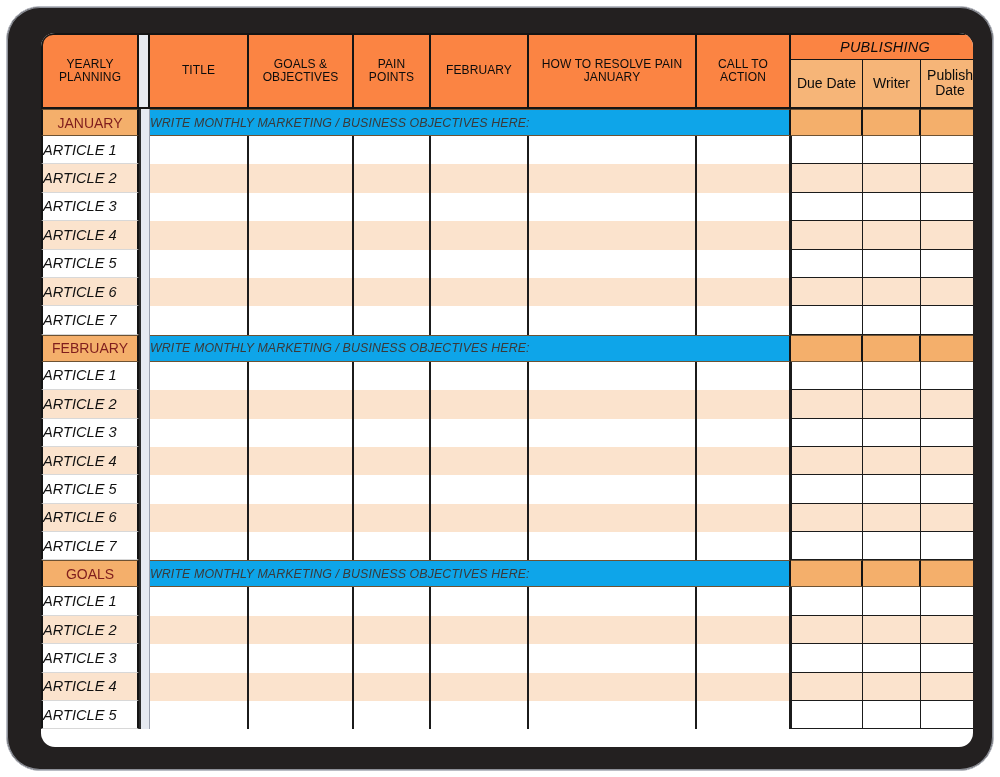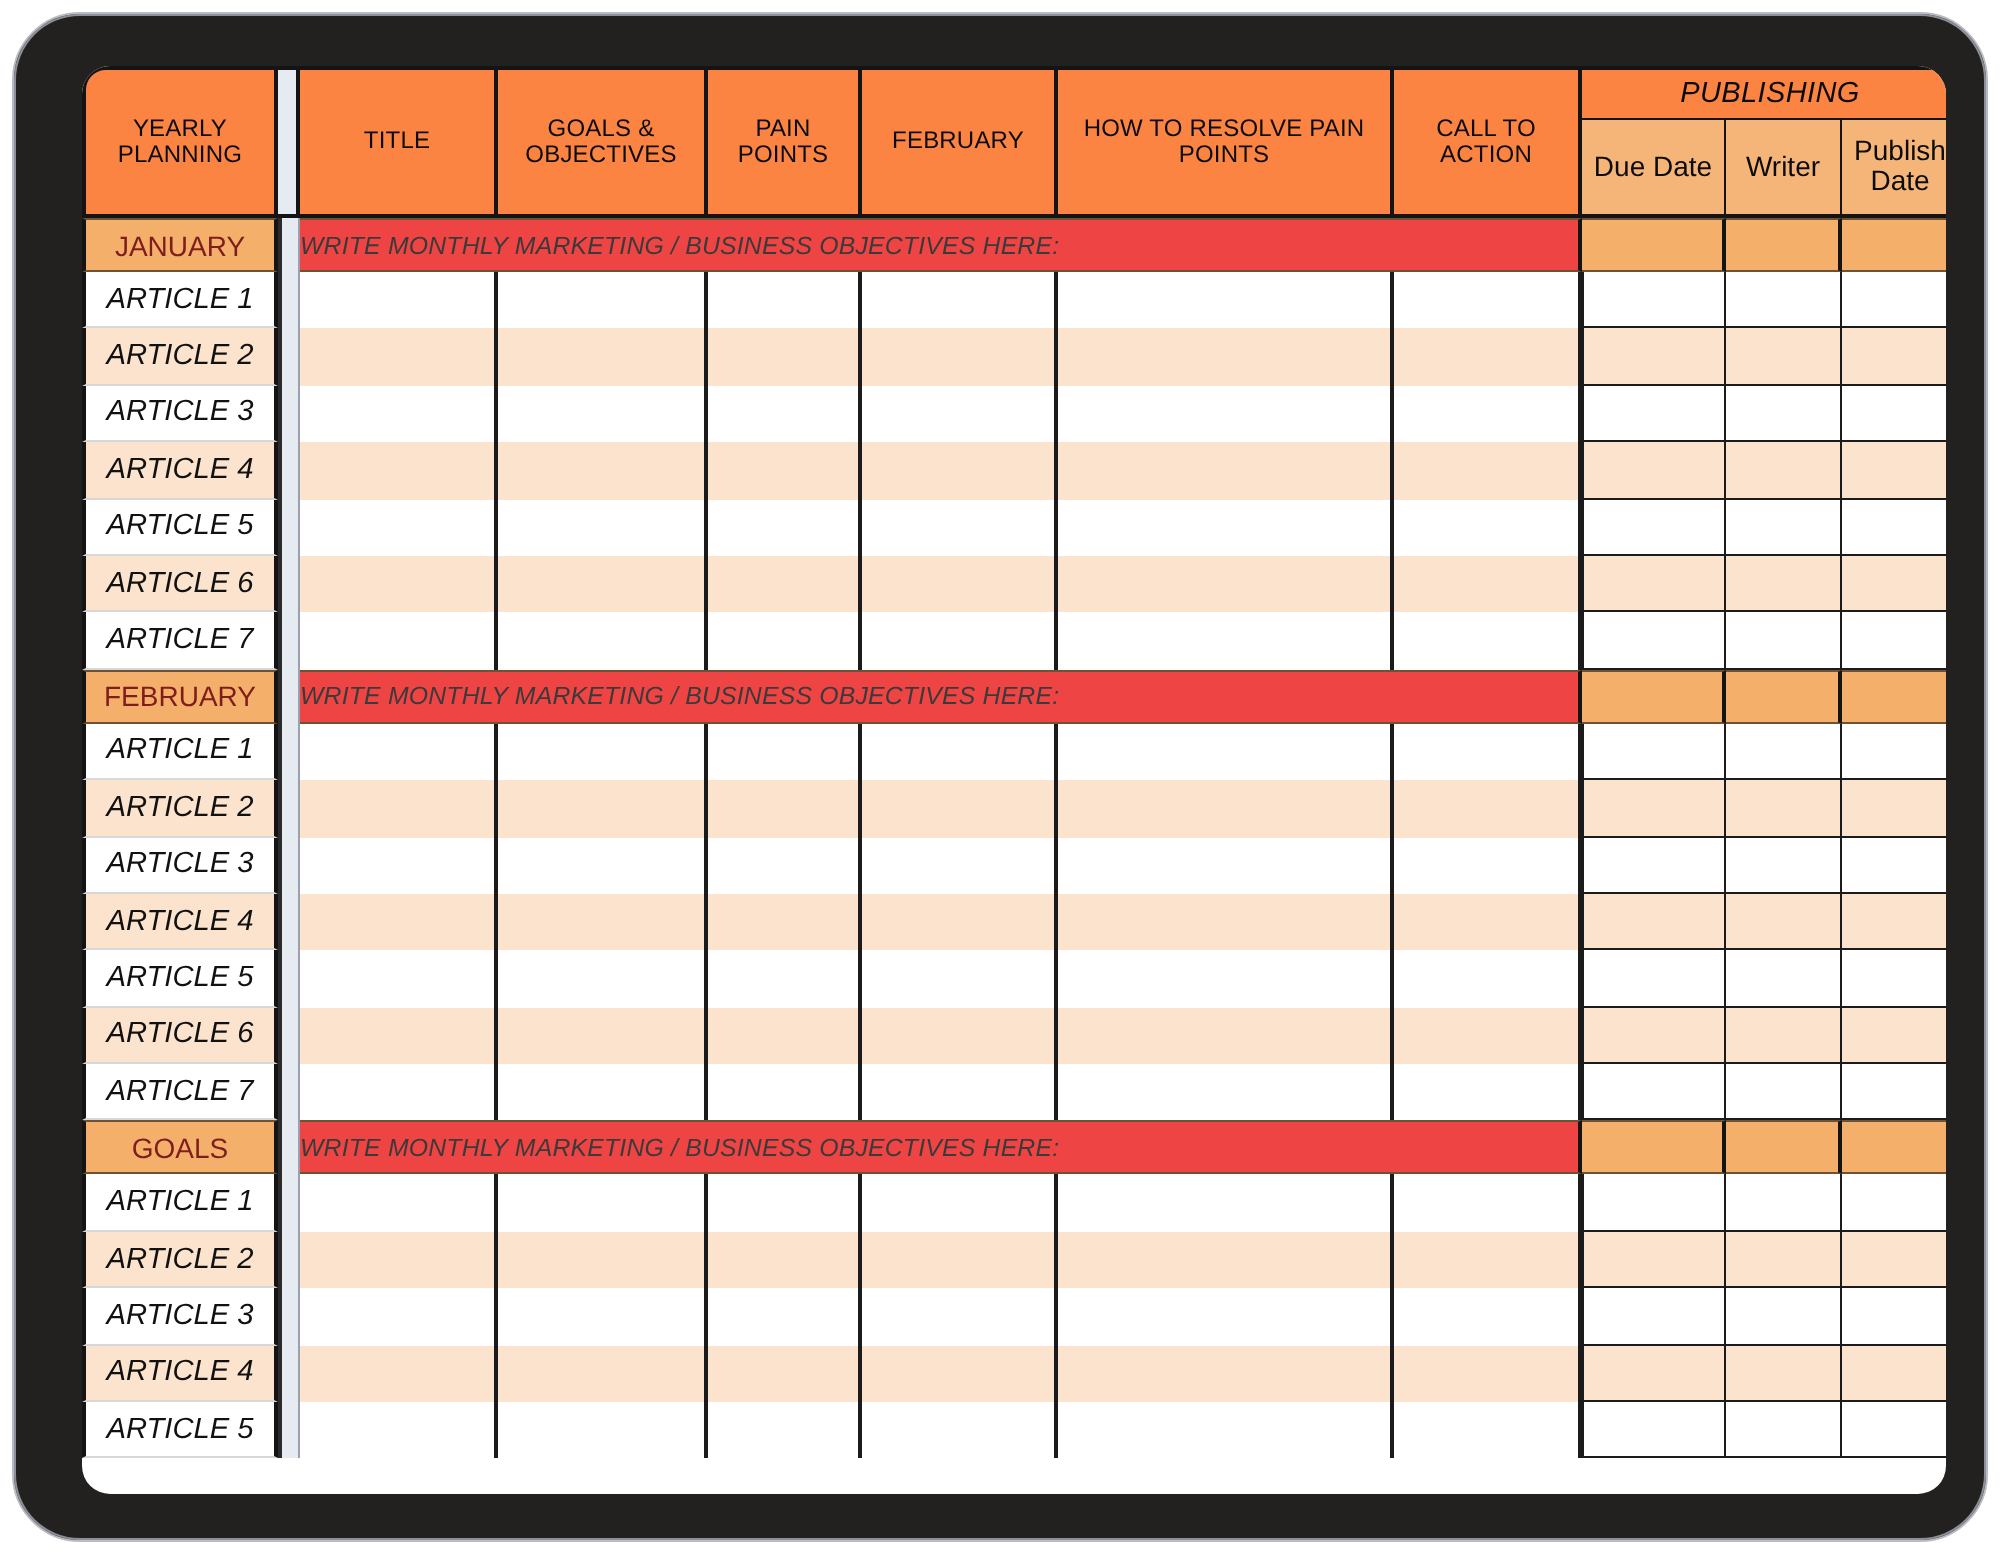--- a/index.html
+++ b/index.html
@@ -139,21 +139,21 @@
     border-top: 1.4px solid #6d5233;
     border-bottom: 1.4px solid #6d5233;
     border-right: 2px solid #141414;
   }
   .month-gut {
     background: #E6EAF1;
     border-left: 2.5px solid #2b2b2b;
     border-right: 1px solid #9aa0ad;
   }
   .month-obj {
-    background: #ef4444;
+    background: #0ea5e9;
     color: #3a3a3a;
     font-weight: bold;
     font-style: italic;
     font-size: 12.4px;
     text-align: left;
     height: 27px;
     padding-left: 7px;
     border-top: 1.4px solid #6d5233;
     border-bottom: 1.4px solid #6d5233;
     border-right: 2px solid #141414;
@@ -167,21 +167,21 @@
     border-bottom: 1.4px solid #6d5233;
     border-right: 2px solid #141414;
   }
 
   
   .art-label {
     color: #111111;
     font-weight: bold;
     font-style: italic;
     font-size: 14.6px;
-    text-align: center;
+    text-align: left;
     padding-left: 9px;
     height: 28.4px;
     border-left: 2px solid #141414;
     border-right: 2px solid #141414;
     border-bottom: 1px solid #d8d8d8;
   }
   .cell {
     height: 28.4px;
     border-right: 2px solid #1b1b1b;
   }
@@ -219,21 +219,21 @@
             <col class="c-pub">
         </colgroup>
         <thead>
           <tr>
             <th class="hdr first" rowspan="2">YEARLY PLANNING</th>
             <th class="hdr-gut" rowspan="2"></th>
             <th class="hdr topline" rowspan="2">TITLE</th>
             <th class="hdr topline" rowspan="2">GOALS &amp; OBJECTIVES</th>
             <th class="hdr topline" rowspan="2">PAIN POINTS</th>
             <th class="hdr topline" rowspan="2">FEBRUARY</th>
-            <th class="hdr topline" rowspan="2">HOW TO RESOLVE PAIN POINTS</th>
+            <th class="hdr topline" rowspan="2">HOW TO RESOLVE PAIN JANUARY</th>
             <th class="hdr topline" rowspan="2">CALL TO ACTION</th>
             <th class="pub-group" colspan="3">PUBLISHING</th>
           </tr>
           <tr>
             <th class="pub-sub">Due Date</th>
             <th class="pub-sub">Writer</th>
             <th class="pub-sub last">Publish Date</th>
           </tr>
         </thead>
         <tbody id="sheet-body">

